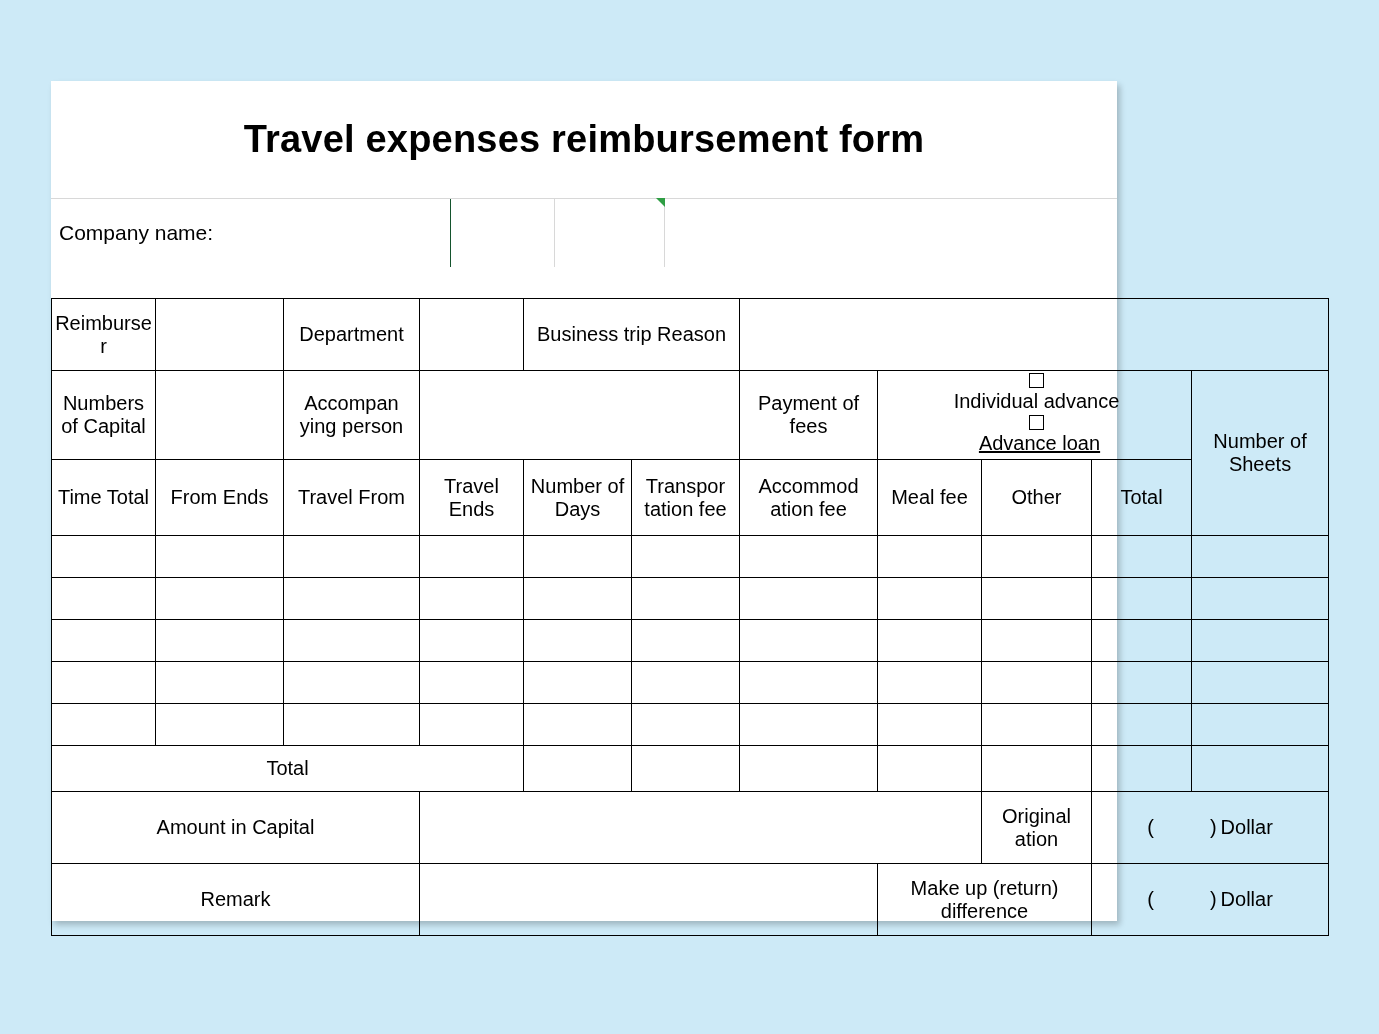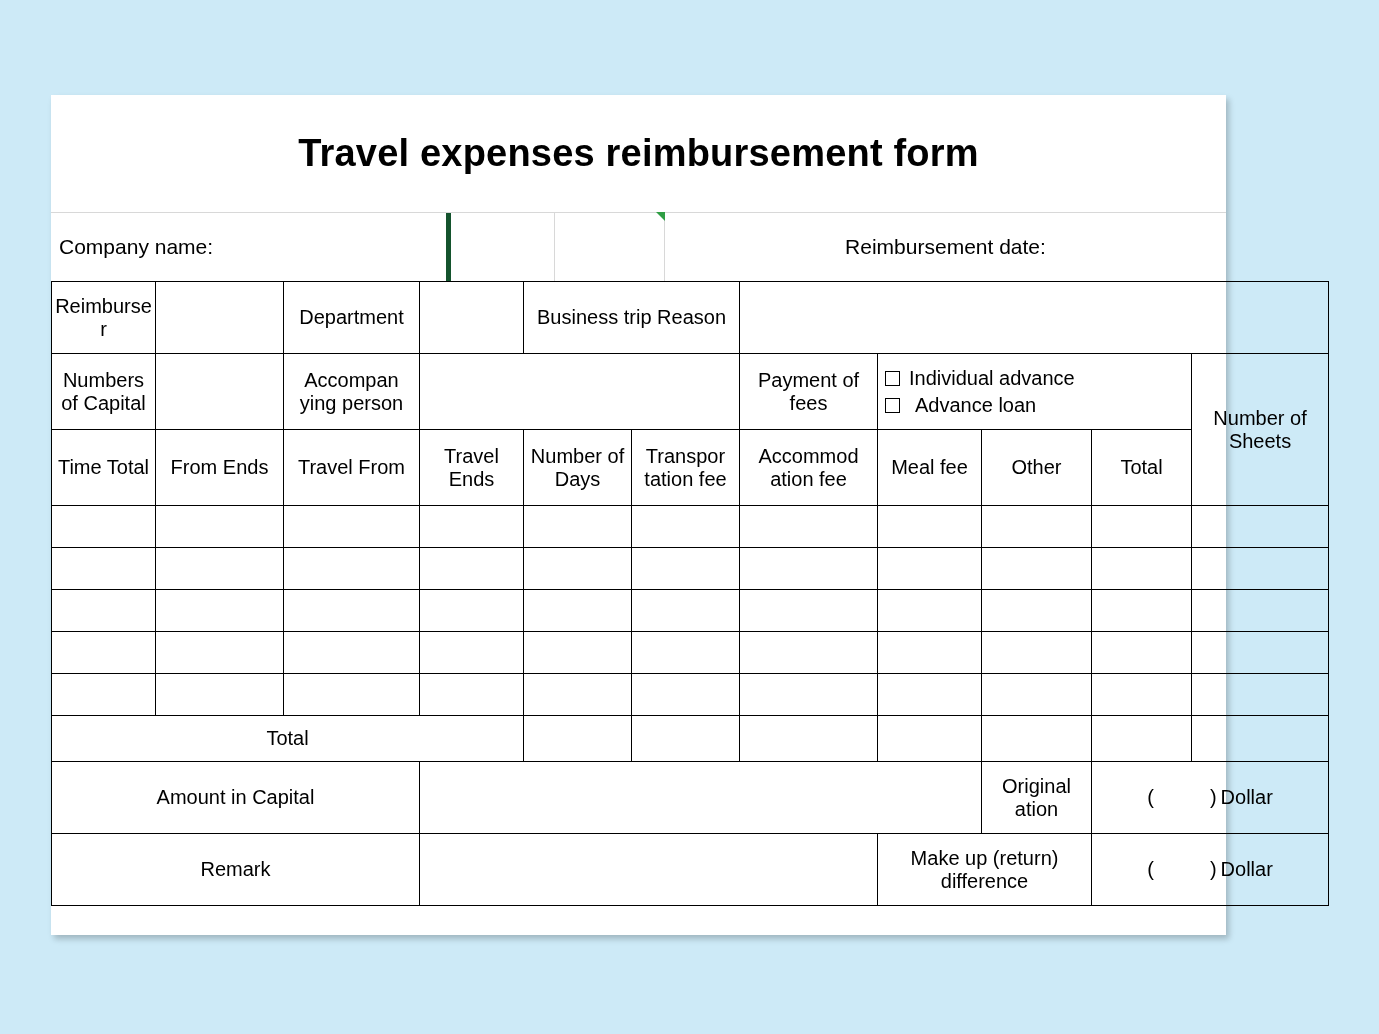--- a/index.html
+++ b/index.html
@@ -9,22 +9,22 @@
   body {
     width: 1379px;
     height: 1034px;
     background: #cdeaf7;
     font-family: "Liberation Sans", sans-serif;
     overflow: hidden;
   }
   .sheet {
     position: absolute;
     left: 51px;
-    top: 95px;
-    width: 1175px;
+    top: 81px;
+    width: 1066px;
     height: 840px;
     background: #ffffff;
     box-shadow: 3px 4px 6px rgba(0,0,0,0.22);
     box-sizing: border-box;
   }
   .title-band {
     height: 118px;
     border-bottom: 1px solid #d8d8d8;
     display: flex;
     align-items: center;
@@ -47,21 +47,21 @@
   .info-cell {
     display: flex;
     align-items: center;
     box-sizing: border-box;
     font-size: 21px;
     color: #000;
   }
   .info-company {
     width: 400px;
     padding-left: 8px;
-    border-right: 5px solid #14532d;
+    border-right: 1px solid #14532d;
     align-items: center;
   }
   .info-blank1 {
     width: 104px;
     border-right: 1px solid #d8d8d8;
   }
   .info-blank2 {
     width: 110px;
     border-right: 1px solid #d8d8d8;
     position: relative;
@@ -77,20 +77,21 @@
   }
   .info-date {
     flex: 1;
     justify-content: center;
   }
 
   table.form {
     width: 100%;
     border-collapse: collapse;
     table-layout: fixed;
+    margin-top: 31px;
   }
   table.form td {
     border: 1px solid #000;
     font-size: 20px;
     color: #000;
     text-align: center;
     vertical-align: middle;
     padding: 2px 3px;
     line-height: 1.15;
     box-sizing: border-box;
@@ -106,33 +107,33 @@
   .r-head { height: 72px; }
   .r-pay  { height: 76px; }
   .r-col  { height: 76px; }
   .r-total{ height: 46px; }
   .r-amount { height: 72px; padding-left: 20px; }
   .r-remark { height: 72px; padding-left: 34px; }
 
   .chk-line {
     display: flex;
     align-items: center;
-    gap: 9px;
     font-size: 20px;
     padding-left: 4px;
     line-height: 1.35;
+    flex-direction: column;
   }
   .chk-box {
     display: inline-block;
     width: 13px;
     height: 13px;
     border: 1px solid #000;
     flex: none;
   }
-  .chk-line.second { padding-left: 4px; }
+  .chk-line.second { padding-left: 4px; text-decoration: underline; }
   .chk-line.second .chk-label { padding-left: 6px; }
   .dollar-cell {
     display: flex;
     align-items: center;
     justify-content: center;
     gap: 4px;
     font-size: 20px;
   }
   .paren { font-size: 20px; }
   .gap { display: inline-block; width: 48px; }
@@ -149,23 +150,20 @@
   <div class="info-band">
     <div class="info-cell info-company">
       <span>Company name:</span>
     </div>
     <div class="info-cell info-blank1">
       <span></span>
     </div>
     <div class="info-cell info-blank2">
       <span class="green-mark"></span>
       <span></span>
-    </div>
-    <div class="info-cell info-date">
-      <span>Reimbursement date:</span>
     </div>
   </div>
 
   <table class="form">
     <colgroup>
       <col style="width:104px">
       <col style="width:128px">
       <col style="width:136px">
       <col style="width:104px">
       <col style="width:108px">

